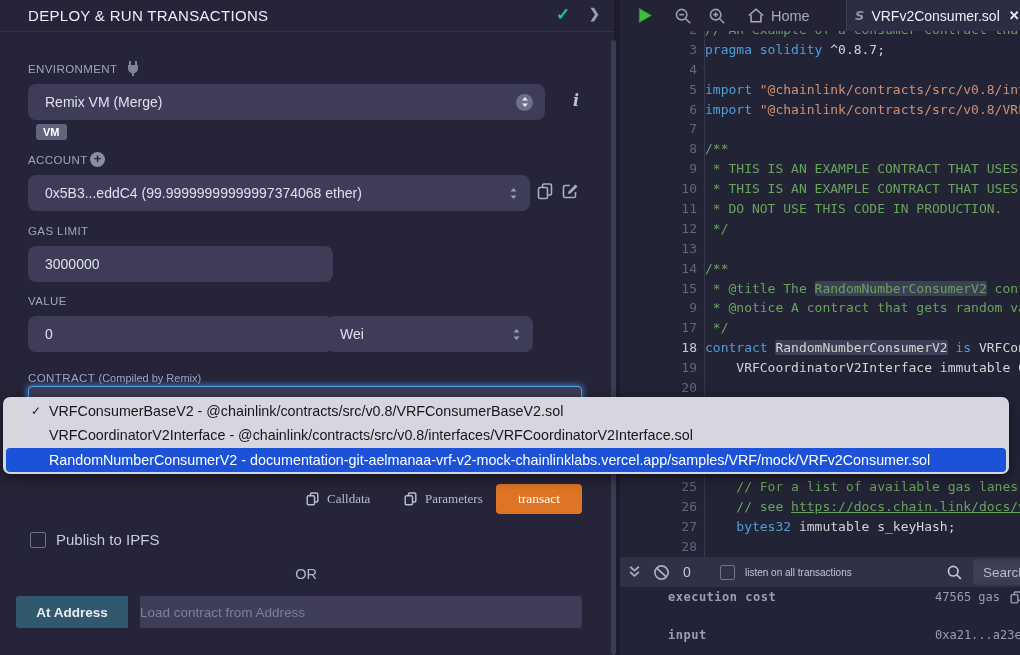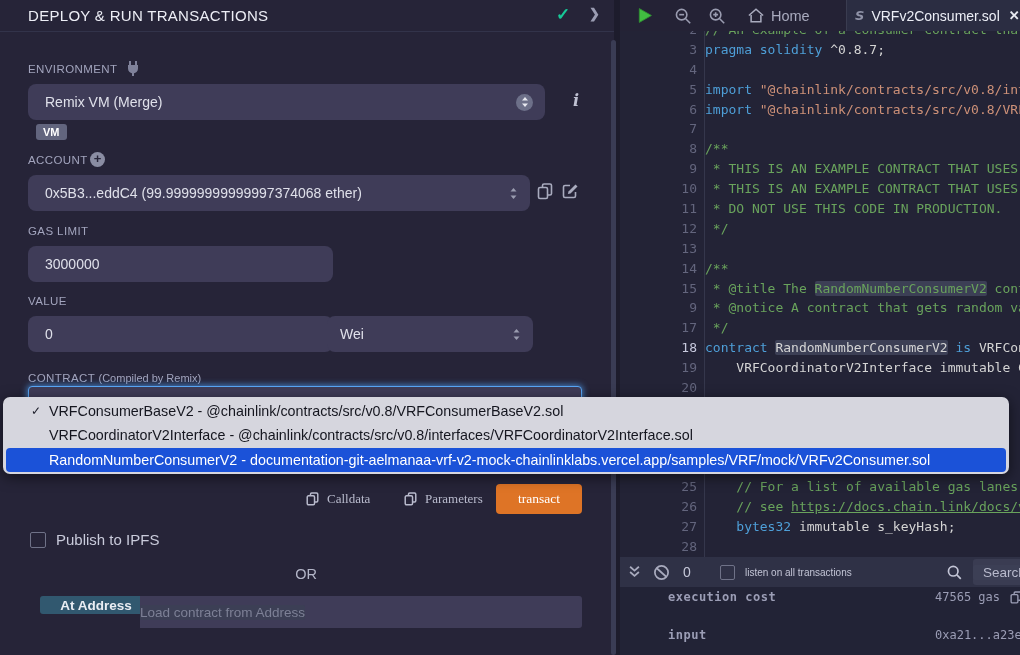--- a/index.html
+++ b/index.html
@@ -57,21 +57,21 @@
   .mini-act { position:absolute; display:flex; align-items:center; gap:8px; color:#b9bbcd; font-size:13px; top:7px; }
   #calldata-act { left:306px; }
   #params-act { left:404px; }
   #transact-btn { left:496px; top:0; width:86px; height:30px; background:#de7426; border:none;
     border-radius:4px; color:#fff; font-size:13.5px; font-weight:500; font-family:inherit; }
 
   #publish-box { left:30px; top:532px; width:16px; height:16px; border:1.5px solid #6f7288; border-radius:2px; }
   #publish-label { left:56px; top:531px; font-size:15px; color:#c9cbdb; }
   #or-divider { left:0; top:566px; width:612px; text-align:center; font-size:14.5px; color:#b4b6c8; }
 
-  #ataddr-btn { left:40px; top:596px; width:112px; height:18px; background:#31586f; border-radius:3px 0 0 3px;
+  #ataddr-btn { left:16px; top:596px; width:112px; height:32px; background:#31586f; border-radius:3px 0 0 3px;
     color:#e9edf3; font-size:13.5px; font-weight:700; display:flex; align-items:center; justify-content:center; }
   #ataddr-input { left:140px; top:596px; width:442px; height:32px; background:#3f3c58; border-radius:0 3px 3px 0;
     display:flex; align-items:center; }
   #ataddr-input .ph { font-size:13.5px; color:#7d8096; }
 
   #panel-scrollbar { left:611px; top:40px; width:5px; height:615px; background:#3a3c54; border-radius:3px; }
 
   .stepper { display:flex; flex-direction:column; align-items:center; margin-right:12px; }
   .circle-stepper { width:17px; height:17px; border-radius:50%; background:#6d7089;
     display:flex; flex-direction:column; align-items:center; justify-content:center; margin-right:12px; }

